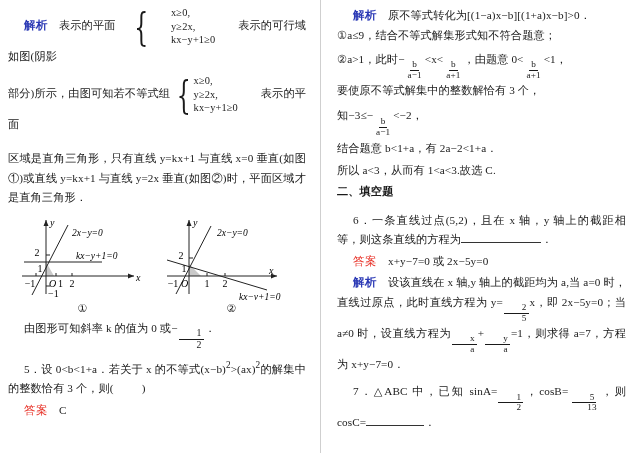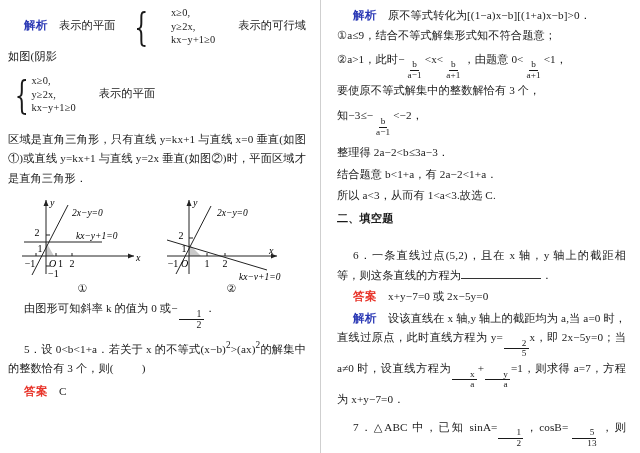--- a/index.html
+++ b/index.html
@@ -44,28 +44,28 @@
 
   .lab-jiexi {
     color: #2b39b5;
     font-weight: bold;
     font-family: "Liberation Sans", "DejaVu Sans", sans-serif;
     font-size: 11.5px;
     letter-spacing: 0.5px;
   }
   .lab-daan {
     color: #e8342a;
-    font-weight: bold;
+    font-weight: normal;
     font-family: "Liberation Sans", "DejaVu Sans", sans-serif;
     font-size: 11.5px;
     letter-spacing: 0.5px;
   }
   .sec-head {
     font-weight: bold;
-    font-family: Liberation Serif, serif;
+    font-family: Liberation Mono, monospace;
     font-size: 11.5px;
   }
   .gap { display: inline-block; width: 11px; }
 
   
   .sys {
     display: inline-flex;
     align-items: center;
     vertical-align: middle;
     line-height: 1;
@@ -128,21 +128,21 @@
           <span class="brace">{</span>
           <span class="rows">
             <span style="display:block">x≥0,</span>
             <span style="display:block">y≥2x,</span>
             <span style="display:block">kx−y+1≥0</span>
           </span>
         </span><span class="gap"></span><span class="gap"></span><span>表示的可行域如图(阴影</span>
     </p>
 
     <p class="line" style="margin-top:8px">
-      <span class="sys">
+      <span>部分)所示，由图可知若不等式组</span><span class="sys">
           <span class="brace">{</span>
           <span class="rows">
             <span style="display:block">x≥0,</span>
             <span style="display:block">y≥2x,</span>
             <span style="display:block">kx−y+1≥0</span>
           </span>
         </span><span class="gap"></span><span class="gap"></span><span>表示的平面</span>
     </p>
 
     <p class="line" style="margin-top:15px">区域是直角三角形，只有直线 y=kx+1 与直线 x=0 垂直(如图①)或直线 y=kx+1 与直线 y=2x 垂直(如图②)时，平面区域才是直角三角形．</p>
@@ -256,27 +256,26 @@
 
     <p class="line" style="margin-top:0">要使原不等式解集中的整数解恰有 3 个，</p>
 
     <p class="line" style="margin-top:6px">
       <span>知−3≤−</span><span class="frac frac-sm">
           <span class="num">b</span>
           <span class="den">a−1</span>
         </span><span>&lt;−2，</span>
     </p>
 
-    <p class="line" style="margin-top:6px">整理得 2a−2&lt;b≤3a−3．</p>
     <p class="line" style="margin-top:2px">结合题意 b&lt;1+a，有 2a−2&lt;1+a．</p>
     <p class="line" style="margin-top:2px">所以 a&lt;3，从而有 1&lt;a&lt;3.故选 C.</p>
 
     <p class="line sec-head" style="margin-top:3px">二、填空题</p>
 
-    <p class="line indent" style="margin-top:18px">
+    <p class="line indent" style="margin-top:8px">
       <span>6．</span><span>一条直线过点(5,2)，且在 x 轴，y 轴上的截距相等，则这条直线的方程为</span><span class="blank"></span><span>．</span>
     </p>
 
     <p class="line indent" style="margin-top:2px">
       <span class="lab-daan">答案</span><span class="gap"></span><span>x+y−7=0 或 2x−5y=0</span>
     </p>
 
     <p class="line indent" style="margin-top:2px">
       <span class="lab-jiexi">解析</span><span class="gap"></span><span>设该直线在 x 轴,y 轴上的截距均为 a,当 a=0 时，直线过原点，此时直线方程为 y=</span><span class="frac frac-sm">
           <span class="num">2</span>

